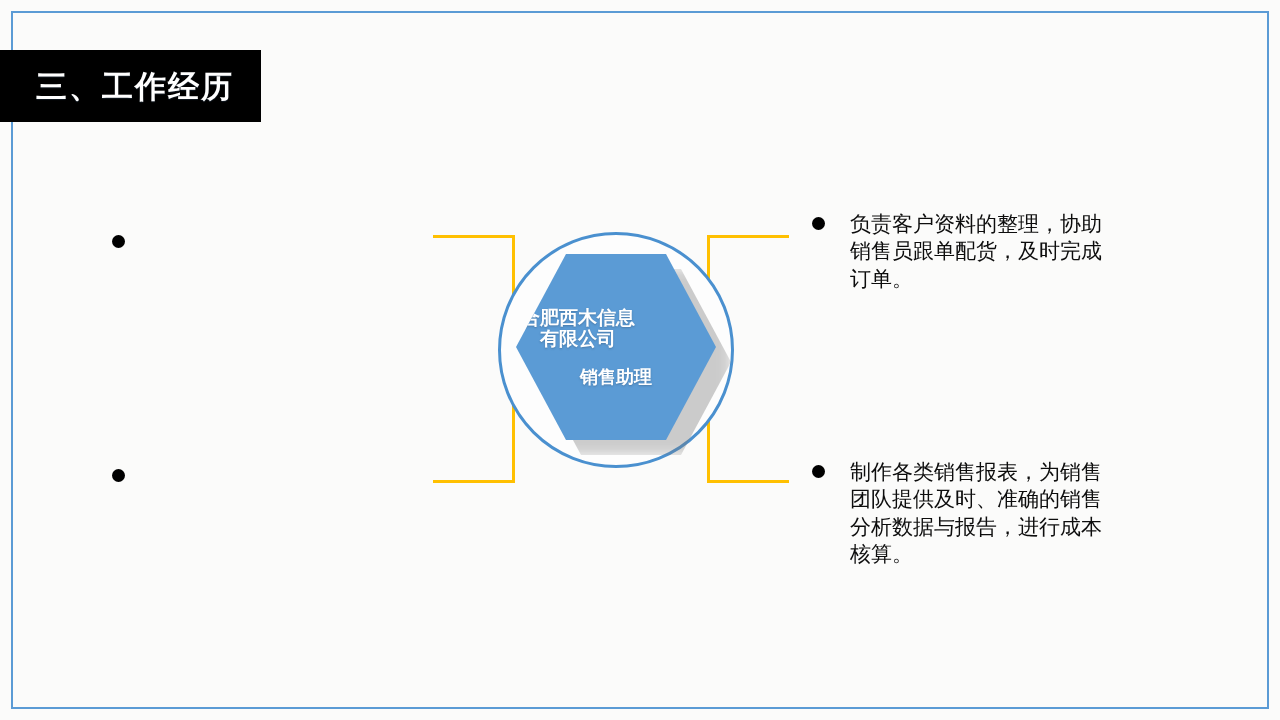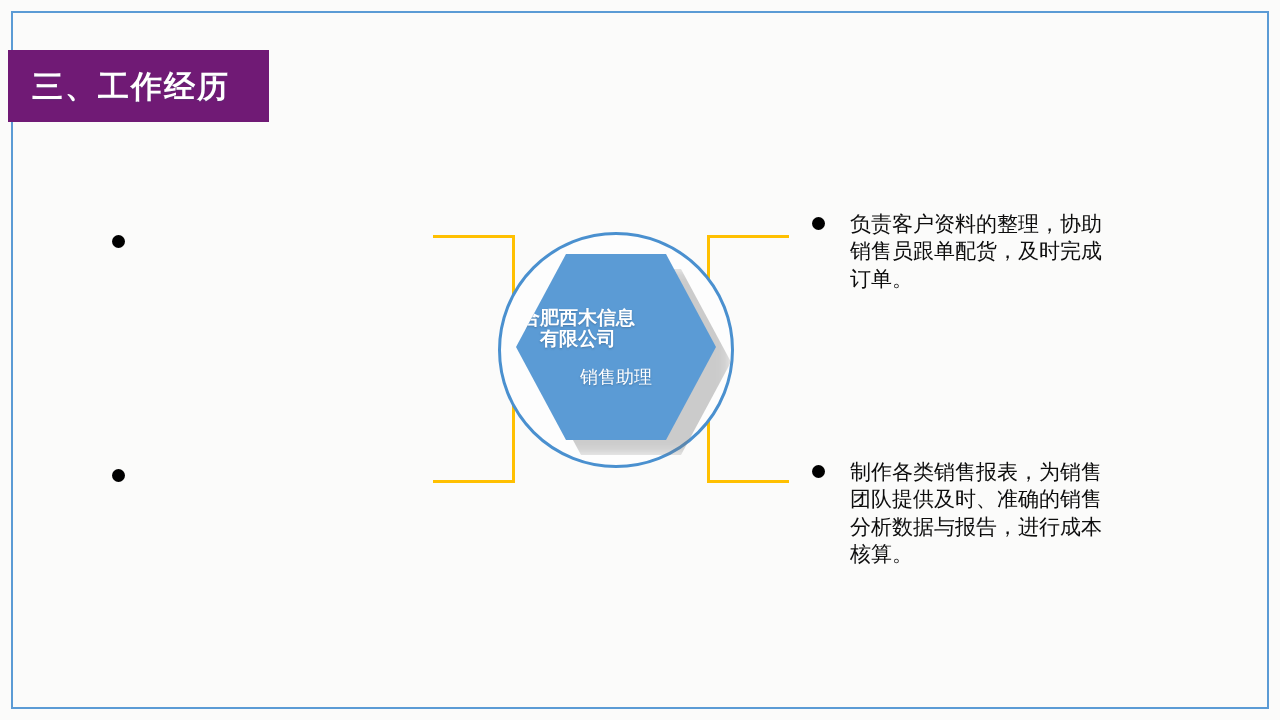--- a/index.html
+++ b/index.html
@@ -27,29 +27,29 @@
     top: 11px;
     width: 1258px;
     height: 698px;
     border: 2px solid #5b9bd5;
     box-sizing: border-box;
     pointer-events: none;
   }
   
   .title-banner {
     position: absolute;
-    left: 8px;
+    left: 0px;
     top: 50px;
     width: 261px;
     height: 72px;
-    background: #701a75;
+    background: #000000;
     display: flex;
     align-items: center;
     box-sizing: border-box;
-    padding-left: 24px;
+    padding-left: 36px;
   }
   .title-banner .title-text {
     color: #ffffff;
     font-size: 31px;
     font-weight: bold;
     letter-spacing: 2px;
     line-height: 1;
     white-space: nowrap;
     text-shadow: 0 1px 1px rgba(60,90,120,0.30);
   }
@@ -100,21 +100,21 @@
     font-size: 19px;
     font-weight: bold;
     line-height: 1.08;
     text-align: center;
     width: 124px;
     text-shadow: 0 1px 2px rgba(50,80,110,0.45);
   }
   .hex-role {
     color: #ffffff;
     font-size: 18px;
-    font-weight: normal;
+    font-weight: bold;
     line-height: 1;
     text-align: center;
     margin-top: 19px;
     text-shadow: 0 1px 2px rgba(50,80,110,0.45);
   }
   
   .bracket {
     position: absolute;
   }
   .bracket .v {

